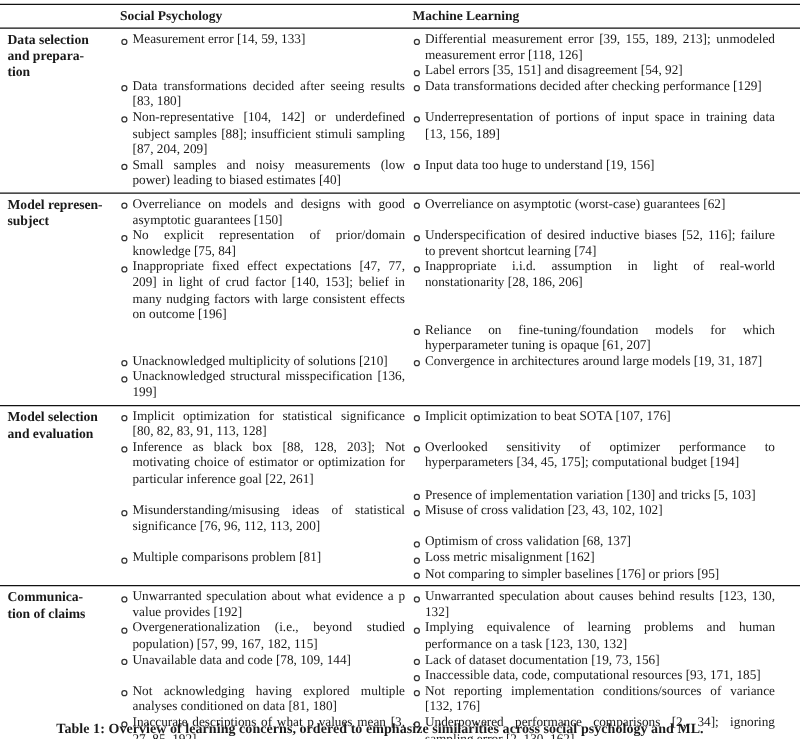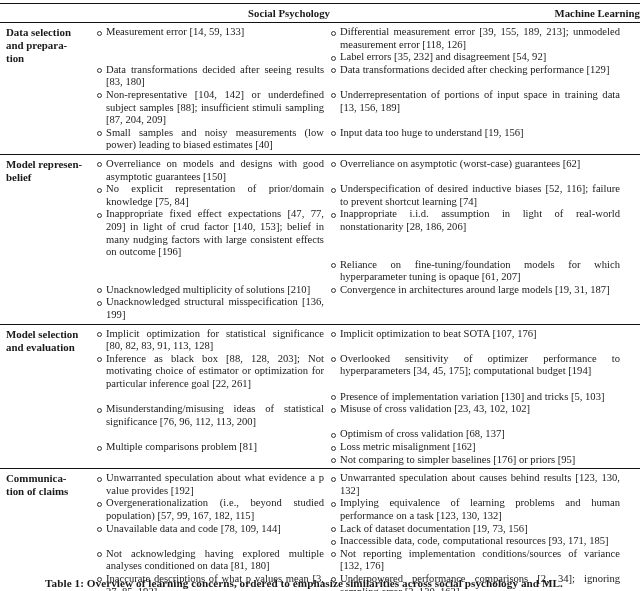--- a/index.html
+++ b/index.html
@@ -11,21 +11,21 @@
     line-height: 12.6px;
   }
   .tbl {
     position: absolute; left: 0; top: 3px; width: 640px;
     border-top: 1.5px solid #111;
   }
   .hdr {
     display: grid; grid-template-columns: 96px 234px 310px;
     height: 18px; align-items: center;
     border-bottom: 1px solid #111;
-    font-weight: bold; font-size: 10.8px; text-align: right;
+    font-weight: bold; font-size: 10.8px;
   }
   .hdr div { padding-left: 0; }
   .hdr .c1 { padding-left: 0; }
   .hdr .c2 { padding-left: 0; }
   .section {
     display: grid; grid-template-columns: 96px 544px;
     border-bottom: 1px solid #111;
     padding-top: 3px; padding-bottom: 2px; font-family: Liberation Serif, serif;
   }
   .section.last { border-bottom: 1.8px solid #111; }
@@ -75,21 +75,21 @@
             </div>
             <div class="ml">
               <div class="item">Differential measurement error [39, 155, 189, 213]; unmodeled measurement error [118, 126]</div>
             </div>
           </div>
           <div class="pair">
             <div class="sp">
               <div class="item empty"></div>
             </div>
             <div class="ml">
-              <div class="item">Label errors [35, 232] and disagreement [54, 92]</div>
+              <div class="item">Label errors [35, 151] and disagreement [54, 92]</div>
             </div>
           </div>
           <div class="pair">
             <div class="sp">
               <div class="item">Data transformations decided after seeing results [83, 180]</div>
             </div>
             <div class="ml">
               <div class="item">Data transformations decided after checking performance [129]</div>
             </div>
           </div>
@@ -107,21 +107,21 @@
             </div>
             <div class="ml">
               <div class="item">Input data too huge to understand [19, 156]</div>
             </div>
           </div>
         </div>
       </div>
       <div class="section">
         <div class="cat">
           <div>Model represen-</div>
-          <div>belief</div>
+          <div>subject</div>
         </div>
         <div class="rows">
           <div class="pair">
             <div class="sp">
               <div class="item">Overreliance on models and designs with good asymptotic guarantees [150]</div>
             </div>
             <div class="ml">
               <div class="item">Overreliance on asymptotic (worst-case) guarantees [62]</div>
             </div>
           </div>

